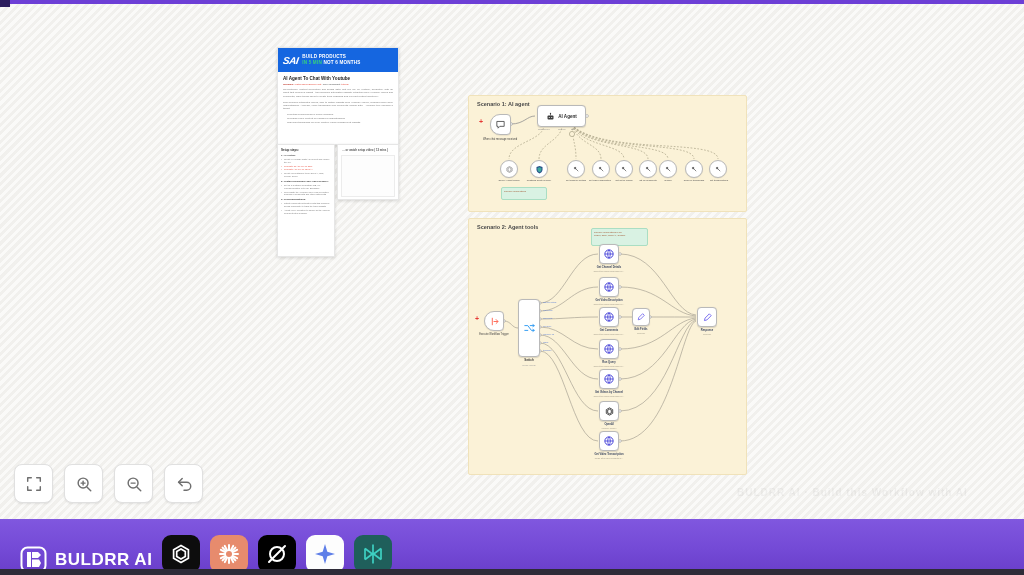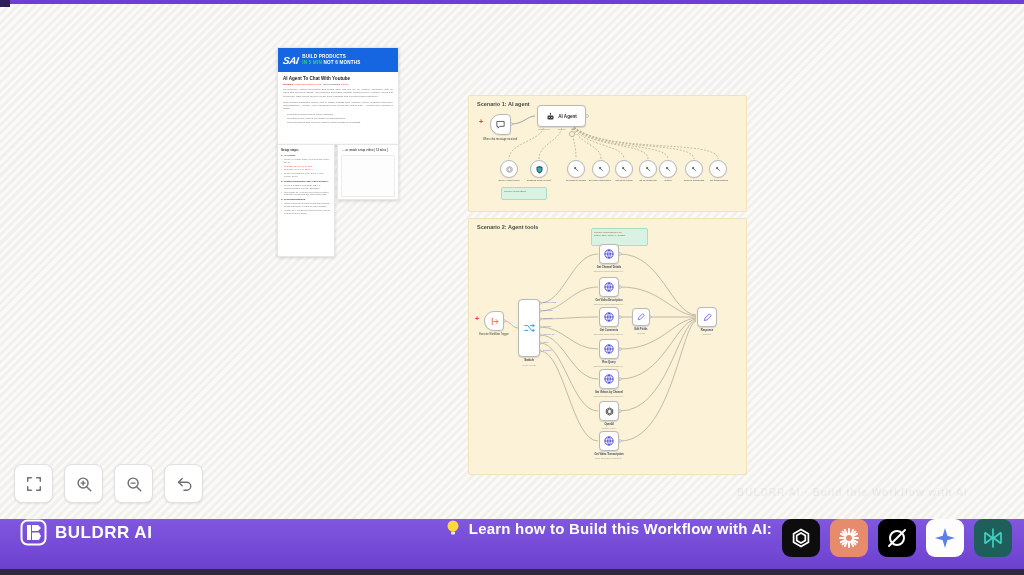--- a/index.html
+++ b/index.html
@@ -73,21 +73,21 @@
   #watermark { position:absolute; left:737px; top:487px; font-size:10px; color:rgba(60,60,60,.06); font-weight:bold; letter-spacing:1px; }
 
   
   .ctl-btn { position:absolute; width:39px; height:39px; background:#fff; border:1px solid #e0e0e0; border-radius:8px;
     box-shadow:0 1px 2px rgba(0,0,0,.08); display:flex; align-items:center; justify-content:center; cursor:pointer; }
   .ctl-btn svg { stroke:#6f6f6f; fill:none; stroke-width:1.6; stroke-linecap:round; stroke-linejoin:round; }
 
   
   #bottom-bar { position:absolute; left:0; top:519px; width:1024px; height:54px; z-index:20;
     background:linear-gradient(180deg,#8057df 0%, #744ad6 55%, #6a3ecb 100%);
-    display:flex; align-items:flex-start; }
+    display:flex; align-items:flex-end; }
   #bottom-edge { position:absolute; left:0; top:569px; width:1024px; height:6px; background:#2e2b38; z-index:21; }
   #brand { display:flex; align-items:center; gap:8px; margin-left:20px; }
   #brand-name { color:#fff; font-weight:bold; font-size:17px; letter-spacing:.5px; }
   #cta { margin-left:auto; display:flex; align-items:center; gap:8px; }
   #cta-text { color:#fff; font-size:15px; font-weight:bold; letter-spacing:.2px; }
   #brand-icons { display:flex; align-items:center; gap:10px; margin-left:10px; margin-right:12px; }
   .brand-icon { width:38px; height:38px; border-radius:9px; display:flex; align-items:center; justify-content:center; cursor:pointer; }
   .bi-openai { background:#0d0d0d; }
   .bi-claude { background:#e78b6d; }
   .bi-grok { background:#000; }
@@ -441,27 +441,20 @@
   <div id="bottom-bar">
     <div id="brand">
       <svg width="27" height="27" viewBox="0 0 27 27">
         <rect x="1.5" y="1.5" width="24" height="24" rx="6" fill="none" stroke="#fff" stroke-width="2"></rect>
         <rect x="7" y="6" width="4" height="15" fill="#fff"></rect>
         <path d="M12 6h6l3 3-3 3h-6z" fill="#fff"></path>
         <path d="M12 13.5h7l2 3.5-2 4h-7z" fill="#fff"></path>
       </svg>
       <span id="brand-name">BULDRR AI</span>
     </div>
-    <div id="cta">
-      <svg width="16" height="18" viewBox="0 0 16 18">
-        <circle cx="8" cy="7" r="5.5" fill="#ffd93b"></circle>
-        <rect x="6" y="12.5" width="4" height="3" rx="1" fill="#e9e9e9"></rect>
-      </svg>
-      <span id="cta-text">Learn how to Build this Workflow with AI:</span>
-    </div>
     <div id="brand-icons">
       <div class="brand-icon bi-openai">
         <svg width="24" height="24" viewBox="0 0 24 24">
           <polygon points="12,3.5 19.4,7.8 19.4,16.2 12,20.5 4.6,16.2 4.6,7.8" fill="none" stroke="#fff" stroke-width="1.7"></polygon>
           <polygon points="16.3,9.5 16.3,14.5 12,17 7.7,14.5 7.7,9.5 12,7" fill="none" stroke="#fff" stroke-width="1.7"></polygon>
         </svg>
       </div>
       <div class="brand-icon bi-claude">
         <svg width="24" height="24" viewBox="0 0 24 24">
           <g stroke="#fff" stroke-width="2" stroke-linecap="round">

